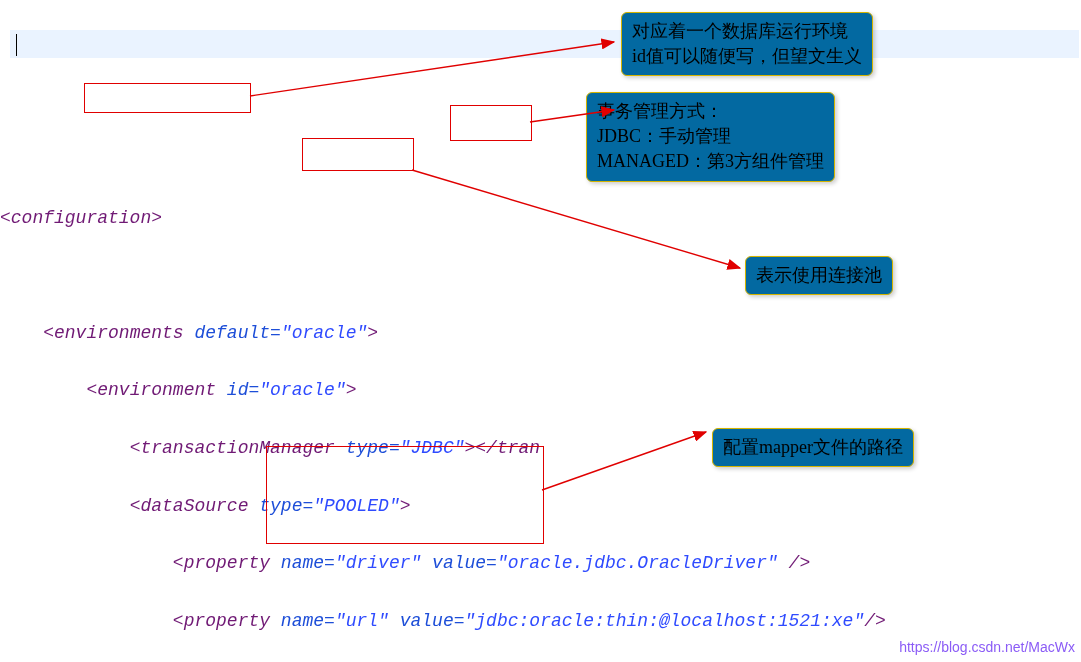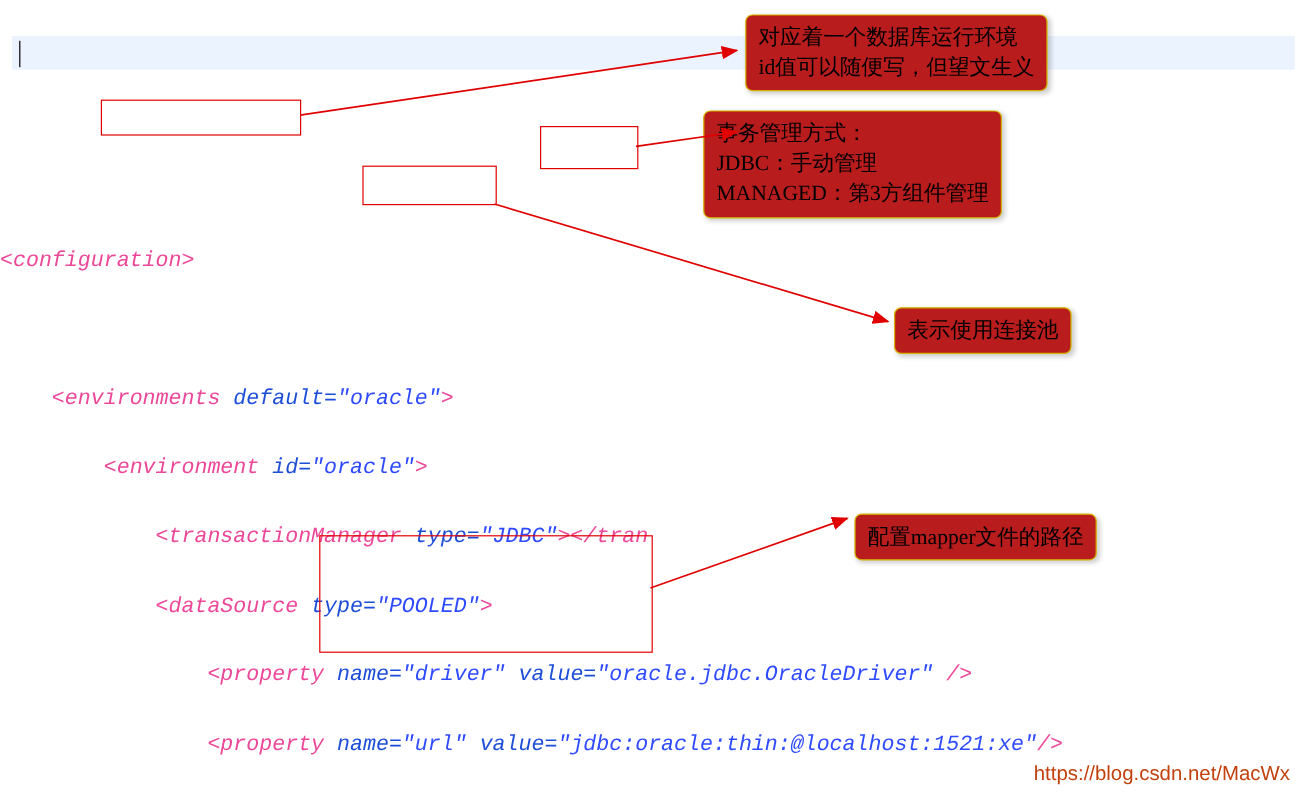--- a/index.html
+++ b/index.html
@@ -1,24 +1,24 @@
 <!DOCTYPE html>
 <html><head>
 <meta charset="utf-8">
 <style>
   body{margin:0;font-family:Consolas,"Courier New",monospace;font-size:18px;background:#fff;white-space:pre;line-height:1.6;font-style:italic;padding:2px 0 20px 0;}
-  .t{color:#ec4899;font-style:italic}
+  .t{color:#701a75;font-style:italic}
   .a{color:#1d4ed8;font-style:italic}
   .v{color:#2f4bff;font-style:italic}
   .cursor{position:absolute;left:16px;top:34px;border-left:1.5px solid #000;height:22px}
   .hl{position:absolute;left:10px;top:30px;right:2px;height:28px;background:#eaf3ff;z-index:-1}
-  .note{position:absolute;background:#b91c1c;border:1px solid #d4b400;border-radius:6px;padding:6px 10px;font-family:SimSun,serif;font-style:normal;font-size:18px;color:#000;line-height:1.4;box-shadow:2px 2px 4px rgba(0,0,0,.2)}
+  .note{position:absolute;background:#0369a1;border:1px solid #d4b400;border-radius:6px;padding:6px 10px;font-family:SimSun,serif;font-style:normal;font-size:18px;color:#000;line-height:1.4;box-shadow:2px 2px 4px rgba(0,0,0,.2)}
   .box{position:absolute;border:1.5px solid #e00000}
   svg.arrow{position:absolute;overflow:visible;pointer-events:none}
-  .wm{position:absolute;right:6px;bottom:4px;font-family:Arial,sans-serif;font-style:normal;font-size:17px;color:#c2410c}
+  .wm{position:absolute;right:6px;bottom:4px;font-family:Arial,sans-serif;font-style:normal;font-size:14px;color:#8b5cf6}
   .line{position:relative}
 </style>
 </head>
 <body>
 
 
 
 <div class="hl"></div>
 <div class="cursor"></div>
 

